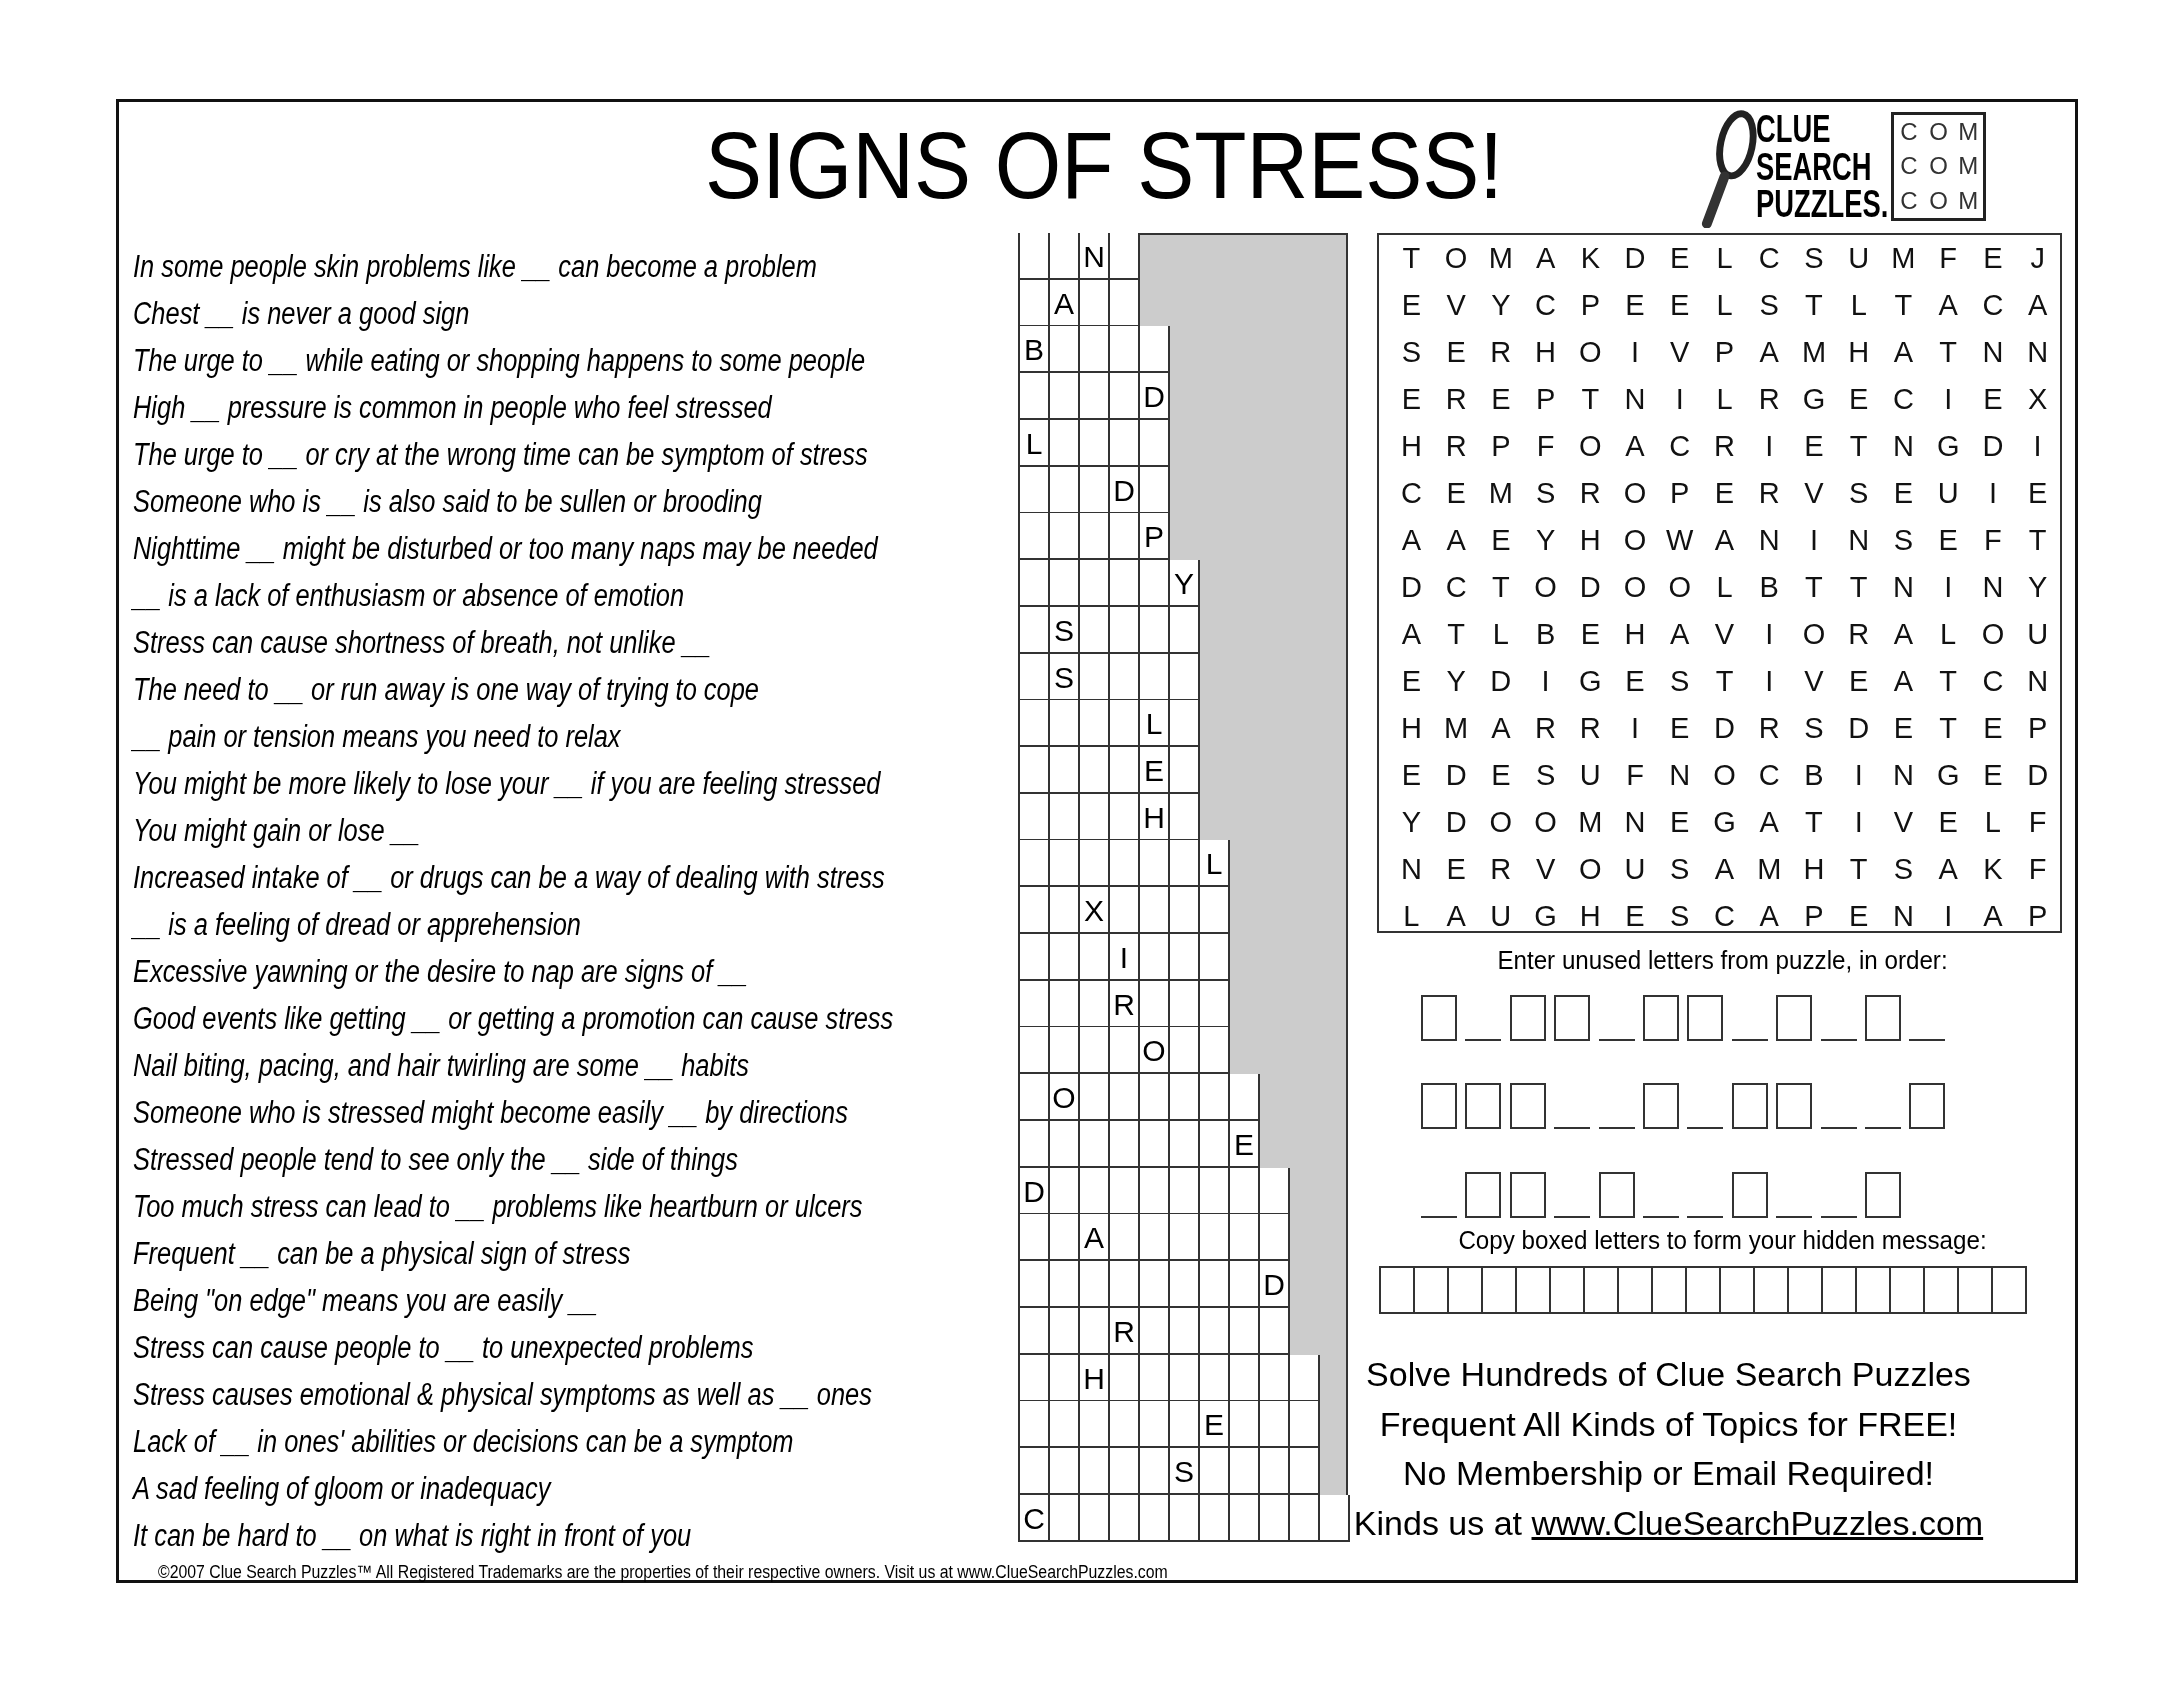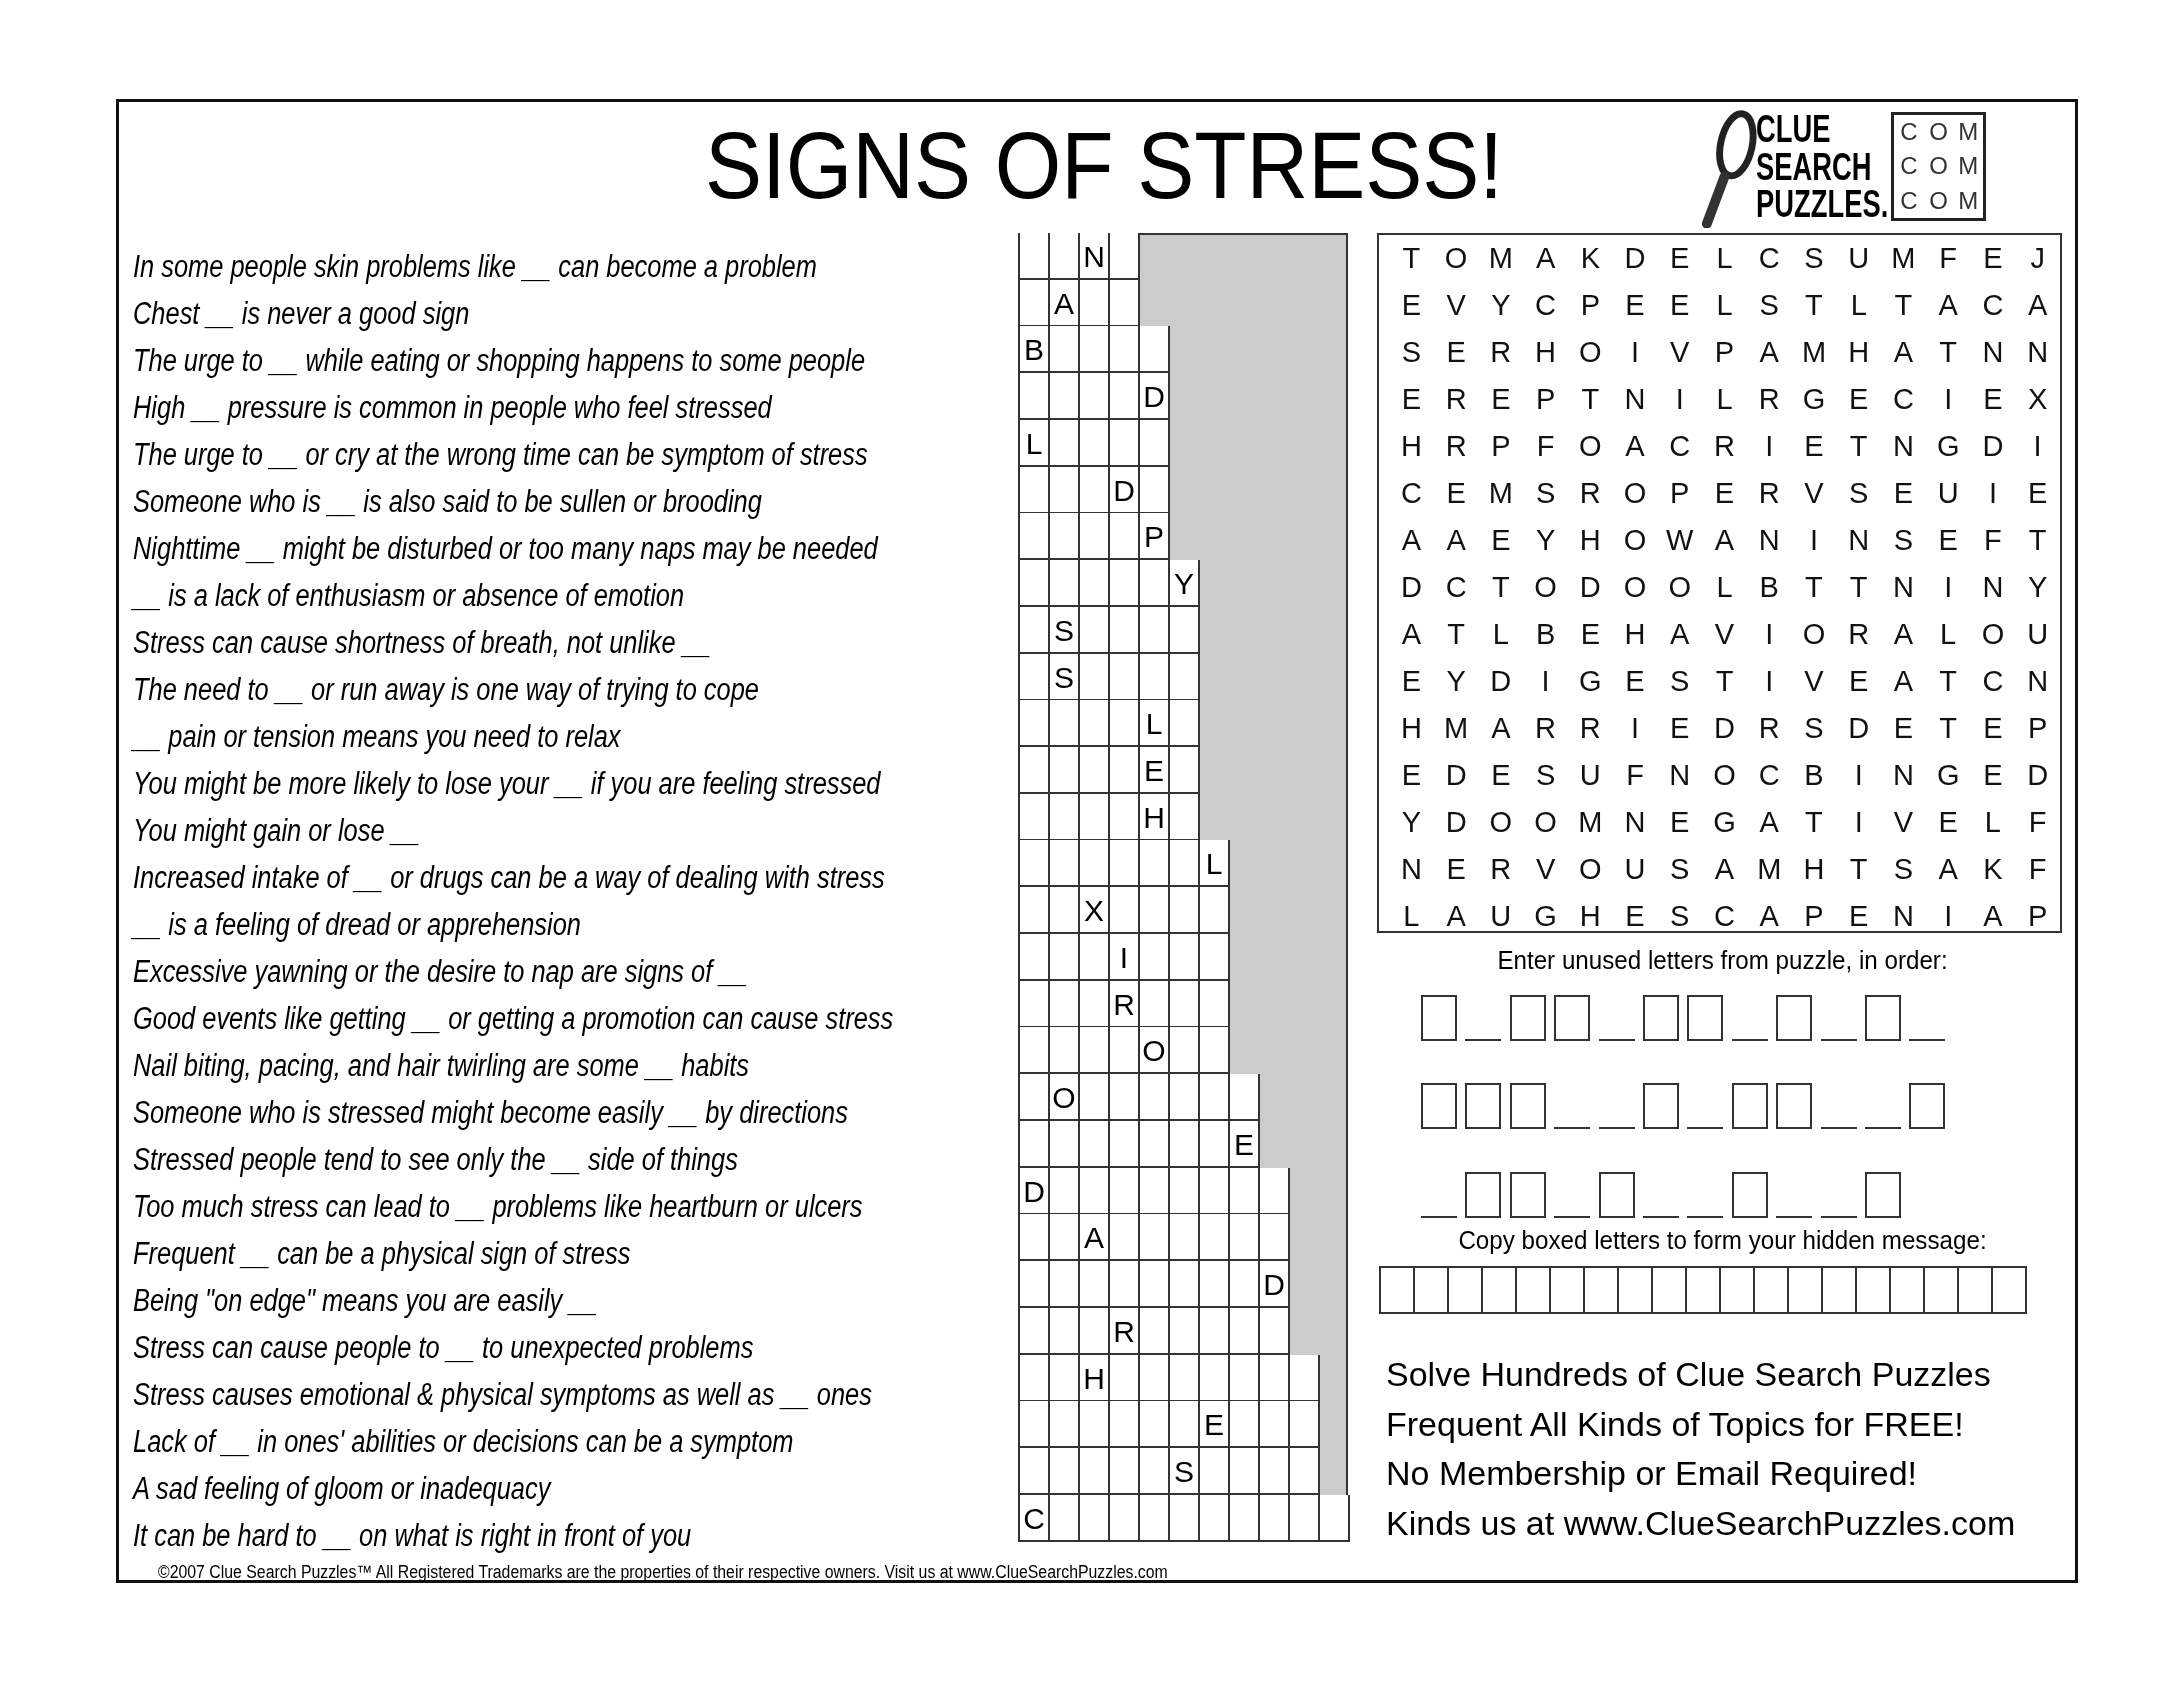--- a/index.html
+++ b/index.html
@@ -16,22 +16,22 @@
   .acell { width:30px; height:47px; box-sizing:border-box; border-right:2px solid #333; border-bottom:2px solid #333; background:#fff; font-size:30px; line-height:47px; text-align:center; }
   .ws { position:absolute; left:1377px; top:233px; width:685px; height:700px; border:2px solid #333; box-sizing:border-box; }
   .wsrow { display:flex; height:47px; align-items:center; padding-left:10px; }
   .wscell { width:45px; text-align:center; font-size:29px; color:#111; }
   .label { position:absolute; font-size:26px; text-align:center; transform:scaleX(0.93); }
   .slots { position:absolute; left:1421px; display:flex; gap:8.4px; }
   .slot-box { width:36px; height:46px; border:2px solid #333; box-sizing:border-box; }
   .slot-dash { width:36px; height:46px; border-bottom:2px solid #333; box-sizing:border-box; }
   .msg { position:absolute; left:1379px; top:1266px; display:flex; border:2px solid #333; border-right:none; height:48px; box-sizing:border-box; }
   .msg-box { width:34px; height:44px; border-right:2px solid #333; box-sizing:border-box; }
-  .promo { position:absolute; left:1386px; width:693px; font-size:34px; line-height:50px; }
-  .promo a { color:#000; }
+  .promo { position:absolute; left:1322px; width:693px; text-align:center; font-size:34px; line-height:50px; }
+  .promo a { color:#000; text-decoration:underline; }
   .copyright { position:absolute; left:158px; top:1562px; font-size:18px; transform:scaleX(0.88); transform-origin:left; white-space:nowrap; }
 </style>
 </head>
 <body>
 
 <div class="frame"></div>
 
 <div class="title">SIGNS OF STRESS!</div>
 
 <div class="logo">

